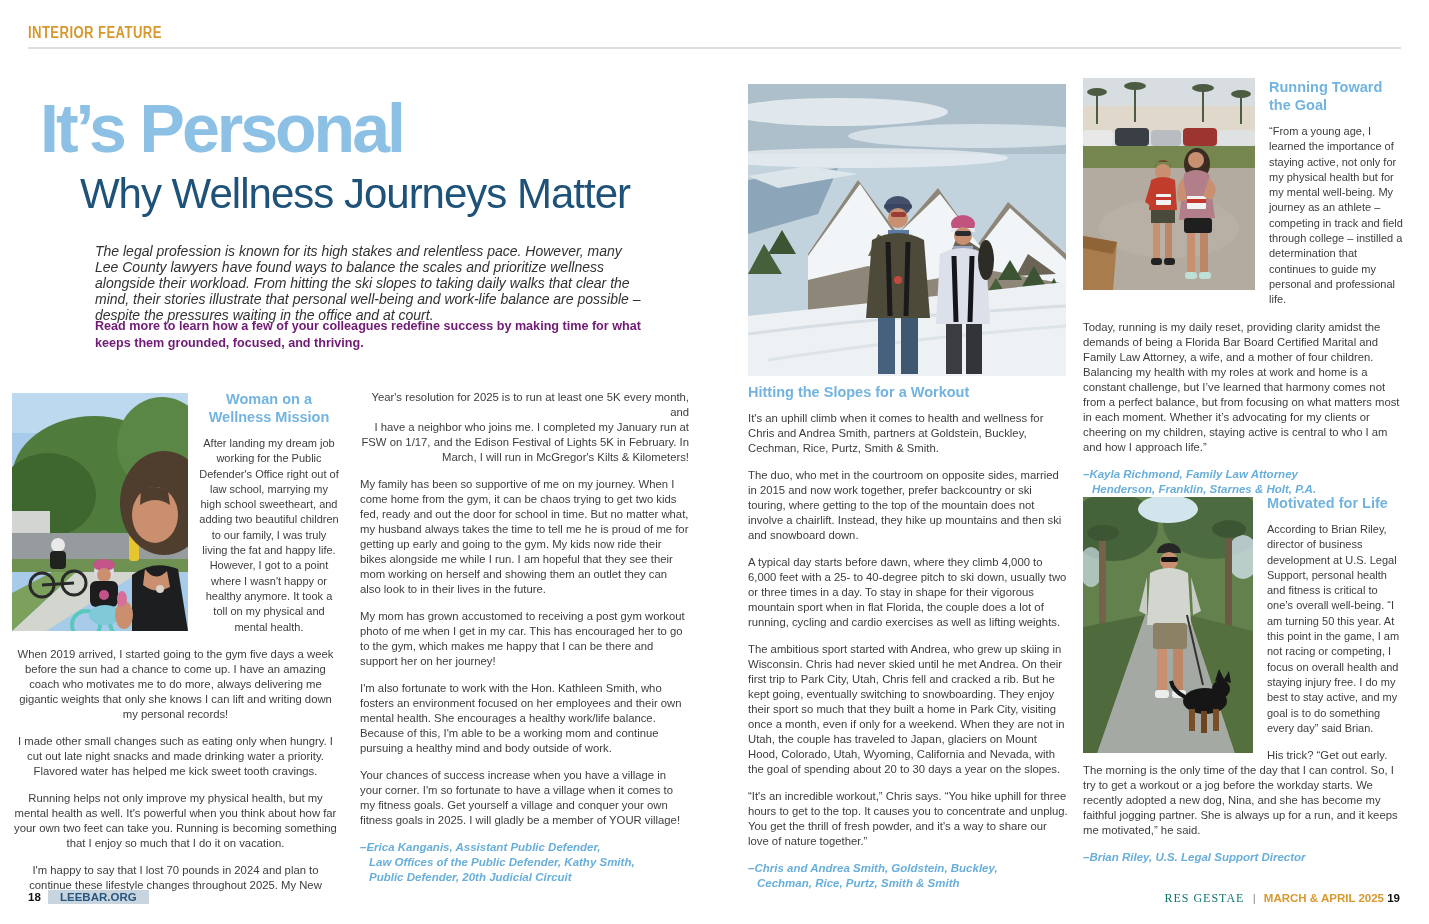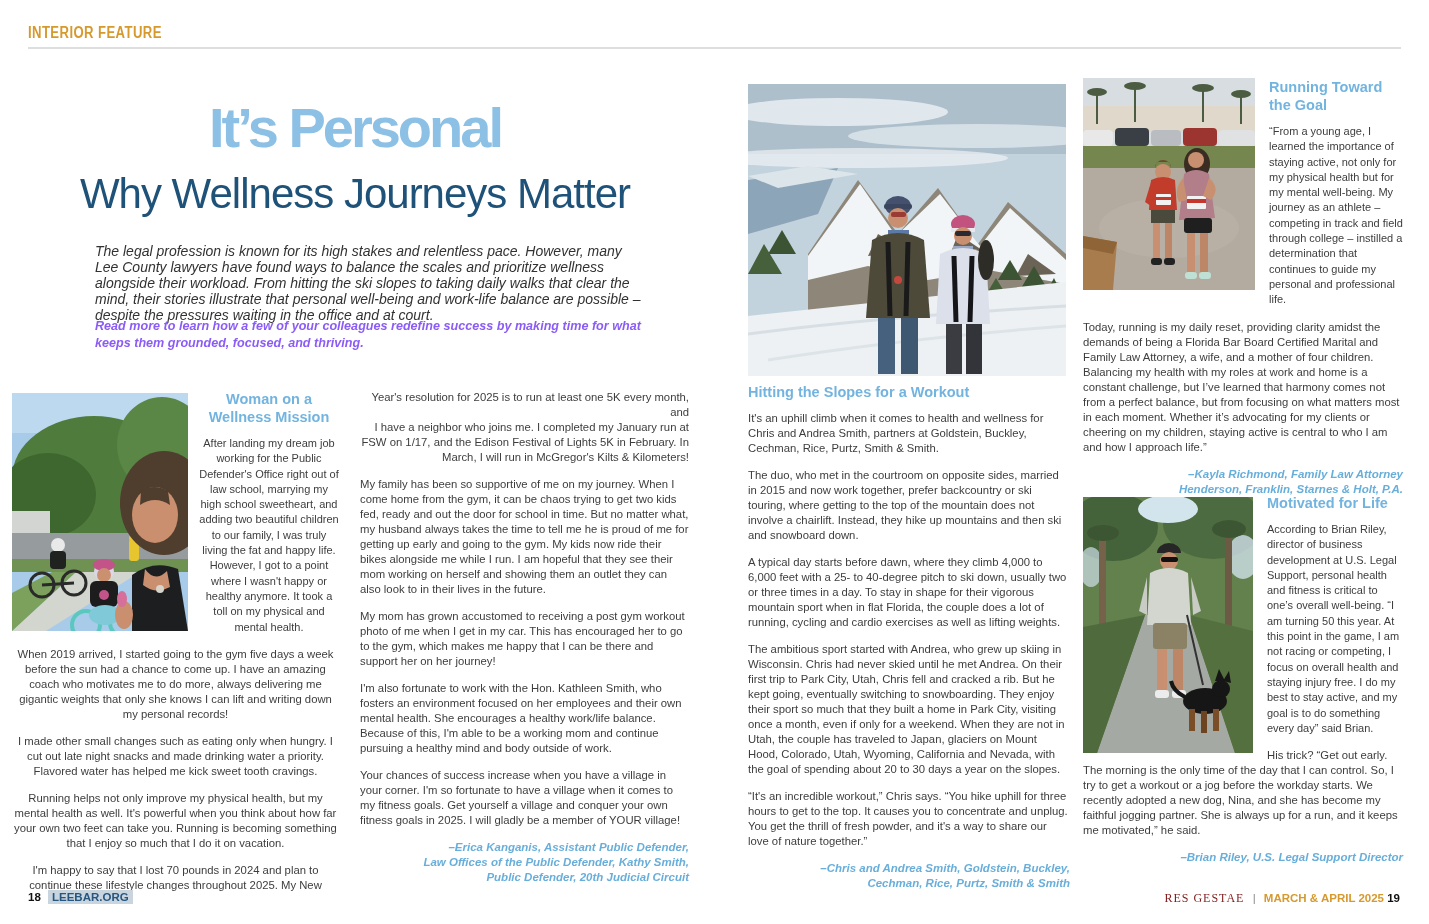--- a/index.html
+++ b/index.html
@@ -8,67 +8,67 @@
     font-family:"Liberation Sans","DejaVu Sans",sans-serif;color:#3d3d3d;
     overflow:hidden;margin:0 auto;
   }
   .abs{position:absolute;}
   .kicker{
     left:28px;top:24px;font-size:16px;font-weight:bold;color:#d6992e;
     letter-spacing:.5px;transform:scaleX(.82);transform-origin:0 50%;white-space:nowrap;
   }
   .rule{left:28px;top:47px;width:1373px;height:2px;background:#dedede;}
   .title{
-    left:40px;top:88px;width:630px;margin:0;text-align:center;
-    font-size:56px;line-height:80px;font-weight:bold;letter-spacing:-3px;color:#8cc0e5;
+    left:40px;top:88px;width:630px;margin:0;text-align:left;
+    font-size:68px;line-height:80px;font-weight:bold;letter-spacing:-3px;color:#8cc0e5;
   }
   .subtitle{
     left:40px;top:170px;width:630px;margin:0;text-align:center;
     font-size:42px;line-height:48px;font-weight:normal;letter-spacing:-1px;color:#1e5278;
   }
   .lede{
     left:95px;top:243px;width:552px;margin:0;font-style:italic;
     font-size:14px;line-height:16px;color:#323232;
   }
   .callout{
-    left:95px;top:318px;width:552px;margin:0;font-style:italic;font-weight:bold;
-    font-size:12.6px;line-height:17px;color:#8b5cf6;
+    left:95px;top:318px;width:552px;margin:0;font-weight:bold;
+    font-size:12.6px;line-height:17px;color:#701a75;
   }
   .col{line-height:15px;font-size:11.3px;}
   .col p{margin:0 0 12px;}
   .sec-heading{
     margin:0 0 10px;font-size:14.5px;line-height:18px;font-weight:bold;color:#72b4df;
   }
   .narrow{font-size:11px;line-height:15.3px;}
   .clear{clear:left;}
   .prelines{white-space:pre-line;text-align:right;}
   .attribution{
     font-size:11.5px;line-height:15px;font-weight:bold;font-style:italic;color:#68aeda;
-    white-space:pre-line;padding-left:9px;text-indent:-9px;margin:2px 0 0;text-align:right;
+    white-space:pre-line;padding-left:9px;text-indent:-9px;margin:2px 0 0;
   }
   .photo{overflow:hidden;background:#ccc;}
   .photo svg{display:block;width:100%;height:100%;}
   .ph-float{float:left;}
   .ph-selfie{width:176px;height:238px;margin:3px 11px 10px 0;}
   .ph-ski{left:748px;top:84px;width:318px;height:292px;}
   .ph-race{width:172px;height:212px;margin:0 14px 7px 0;}
   .ph-dog{width:170px;height:256px;margin:3px 14px 7px 0;}
   .col-e1{left:12px;top:390px;width:327px;text-align:center;}
   .col-e2{left:360px;top:390px;width:329px;}
   .col-slopes{left:748px;top:383px;width:322px;}
   .col-kayla{left:1083px;top:78px;width:320px;}
   .col-brian{left:1083px;top:494px;width:320px;}
   .footer-left{left:28px;top:891px;font-size:11.5px;font-weight:bold;color:#111;}
   .site-link{
-    font-weight:bold;color:#27567f;background:#c8d4de;padding:1px 4px;margin-left:4px;
+    font-weight:bold;color:#27567f;background:#c8d4de;padding:1px 12px;margin-left:4px;
     text-decoration:none;
     text-align:center;
   }
   .footer-right{right:29px;top:891px;font-size:11.5px;white-space:nowrap;}
-  .pub{font-family:"Liberation Serif","DejaVu Serif",serif;color:#7f1d1d;letter-spacing:1px;font-size:12px;}
+  .pub{font-family:"Liberation Serif","DejaVu Serif",serif;color:#0f766e;letter-spacing:1px;font-size:12px;}
   .sep{color:#888;margin:0 5px;}
   .issue{font-weight:bold;color:#d6992e;text-align:center;}
   .pagenum{font-weight:bold;color:#111;}
 </style>
 </head>
 <body>
 
 <div class="spread">
 
   <div class="abs kicker">INTERIOR FEATURE</div>

